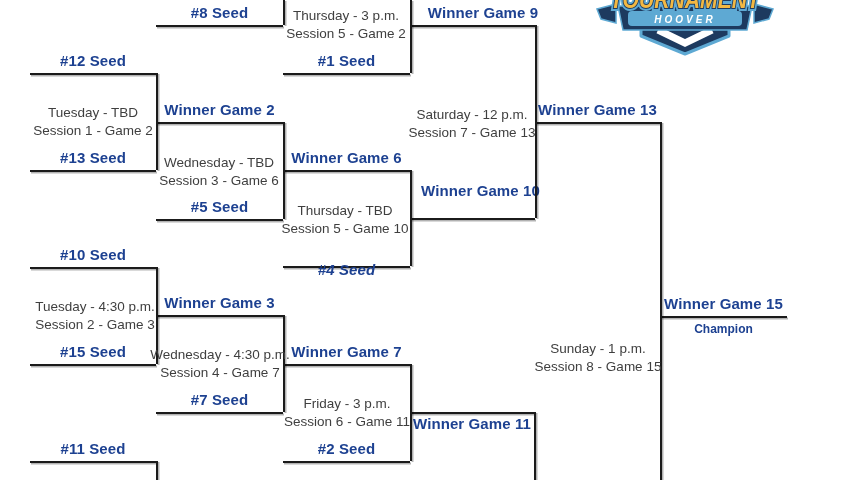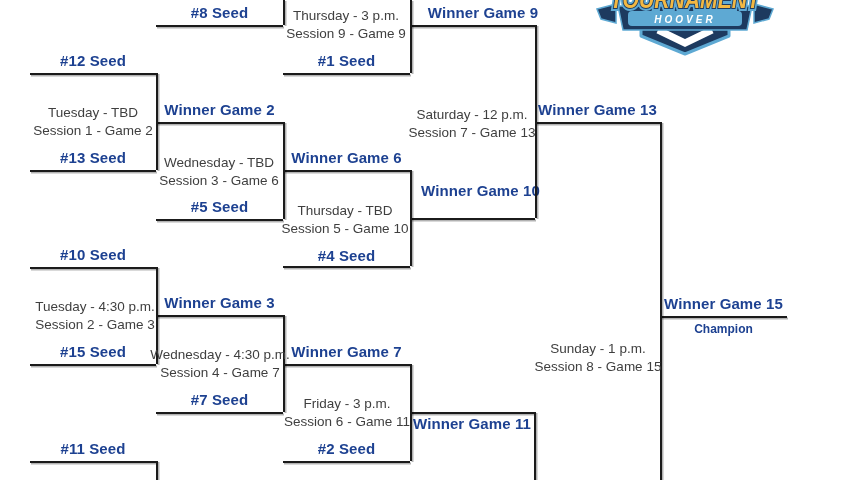--- a/index.html
+++ b/index.html
@@ -76,21 +76,21 @@
       <div class="seed-label" style="left: 93px; top: 149px;">#13 Seed</div>
       <div class="h-line" style="left: 283px; top: 170px; width: 127px;"></div>
       <div class="seed-label" style="left: 346.5px; top: 149px;">Winner Game 6</div>
       <div class="h-line" style="left: 156px; top: 219px; width: 127px;"></div>
       <div class="seed-label" style="left: 219.5px; top: 198px;">#5 Seed</div>
       <div class="h-line" style="left: 410px; top: 218px; width: 125px;"></div>
       <div class="seed-label" style="left: 472.5px; top: 182px; padding-left: 16px;">Winner Game 10</div>
       <div class="h-line" style="left: 30px; top: 267px; width: 126px;"></div>
       <div class="seed-label" style="left: 93px; top: 246px;">#10 Seed</div>
       <div class="h-line" style="left: 283px; top: 266px; width: 127px;"></div>
-      <div class="seed-label" style="left: 346.5px; top: 247px;">#4 Seed</div>
+      <div class="seed-label" style="left: 346.5px; top: 261px; font-style: italic;">#4 Seed</div>
       <div class="h-line" style="left: 156px; top: 315px; width: 127px;"></div>
       <div class="seed-label" style="left: 219.5px; top: 294px; text-align: center;">Winner Game 3</div>
       <div class="h-line" style="left: 660px; top: 316px; width: 127px;"></div>
       <div class="seed-label" style="left: 723.5px; top: 295px;">Winner Game 15</div>
       <div class="champion-label" style="left: 723.5px; top: 322px;">Champion</div>
       <div class="h-line" style="left: 30px; top: 364px; width: 126px;"></div>
       <div class="seed-label" style="left: 93px; top: 343px;">#15 Seed</div>
       <div class="h-line" style="left: 283px; top: 364px; width: 127px;"></div>
       <div class="seed-label" style="left: 346.5px; top: 343px;">Winner Game 7</div>
       <div class="h-line" style="left: 156px; top: 412px; width: 127px;"></div>
@@ -108,21 +108,21 @@
       <div class="v-line" style="left: 283px; top: 122px; height: 97px;"></div>
       <div class="v-line" style="left: 410px; top: 170px; height: 96px;"></div>
       <div class="v-line" style="left: 660px; top: 122px; height: 358px;"></div>
       <div class="v-line" style="left: 156px; top: 267px; height: 97px;"></div>
       <div class="v-line" style="left: 283px; top: 315px; height: 97px;"></div>
       <div class="v-line" style="left: 410px; top: 364px; height: 97px;"></div>
       <div class="v-line" style="left: 534px; top: 412px; height: 68px;"></div>
       <div class="v-line" style="left: 156px; top: 461px; height: 19px;"></div>
       <div class="info-block" style="left: 346px; top: 24px;">
         <div>Thursday - 3 p.m.</div>
-        <div>Session 9 - Game 9</div>
+        <div>Session 5 - Game 2</div>
       </div>
       <div class="info-block" style="left: 93px; top: 121px;">
         <div>Tuesday - TBD</div>
         <div>Session 1 - Game 2</div>
       </div>
       <div class="info-block" style="left: 472px; top: 123px;">
         <div>Saturday - 12 p.m.</div>
         <div>Session 7 - Game 13</div>
       </div>
       <div class="info-block" style="left: 219px; top: 171px;">

